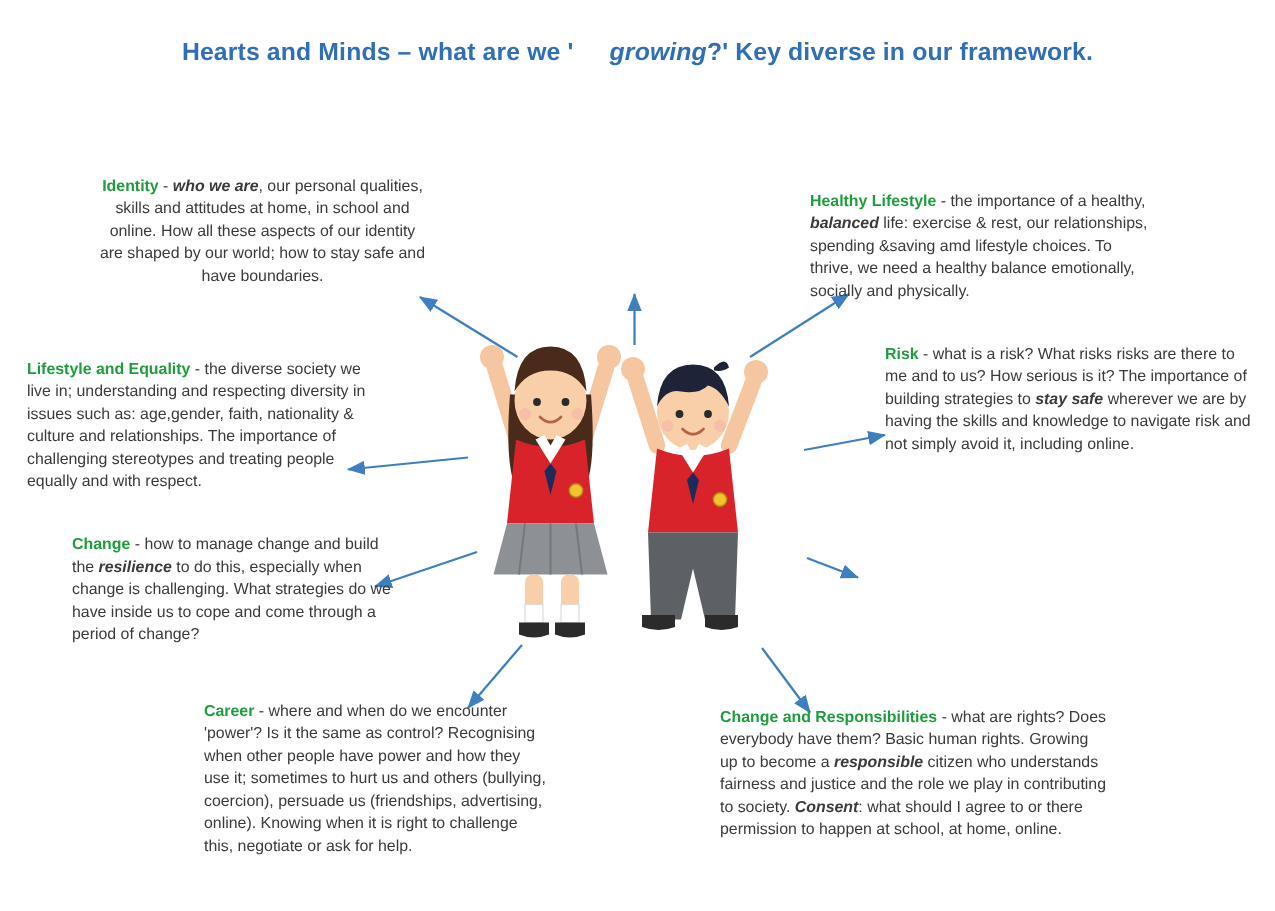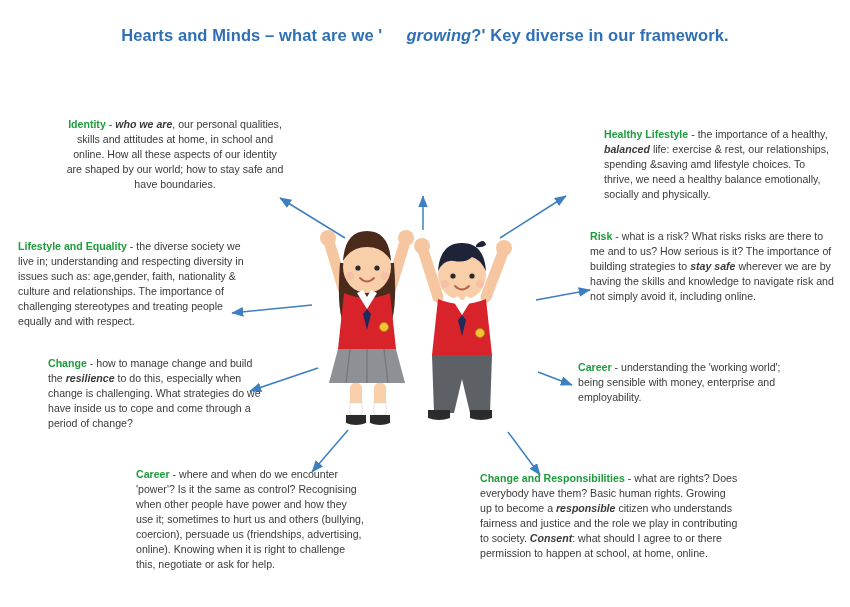--- a/index.html
+++ b/index.html
@@ -56,21 +56,21 @@
   .figures {
     position: absolute;
     left: 310px;
     top: 205px;
     width: 230px;
     height: 255px;
   }
   
   #n-identity      { left: 66px;  top: 117px; width: 218px; text-align: center; }
   #n-relationships { left: 332px; top: 101px; width: 190px; }
-  #n-healthy       { left: 604px; top: 127px; width: 225px; }
+  #n-healthy       { left: 540px; top: 127px; width: 225px; }
   #n-diversity     { left: 18px;  top: 239px; width: 236px; }
   #n-risk          { left: 590px; top: 229px; width: 248px; }
   #n-change        { left: 48px;  top: 356px; width: 215px; }
   #n-career        { left: 578px; top: 360px; width: 215px; }
   #n-power         { left: 136px; top: 467px; width: 228px; }
   #n-rights        { left: 480px; top: 471px; width: 260px; }
 </style>
 </head>
 <body>
 
@@ -197,23 +197,20 @@
   </div>
 
   <div class="node" id="n-change">
     <span class="hd">Change</span><span> - </span><span>how to manage change and build the </span><span class="em-b">resilience</span><span> to do this, especially when change is challenging. What strategies do we have inside us to cope and come through a period of change?</span>
   </div>
 
   <div class="node" id="n-risk">
     <span class="hd">Risk</span><span> - </span><span>what is a risk? What risks risks are there to me and to us? How serious is it? The importance of building strategies to </span><span class="em-b">stay safe</span><span> wherever we are by having the skills and knowledge to navigate risk and not simply avoid it, including online.</span>
   </div>
 
-  <div class="node" id="n-career">
-    <span class="hd">Career</span><span> - </span><span>understanding the 'working world'; being sensible with money, enterprise and employability.</span>
-  </div>
 
   <div class="node" id="n-power">
     <span class="hd">Career</span><span> - </span><span>where and when do we encounter 'power'? Is it the same as control? Recognising when other people have power and how they use it; sometimes to hurt us and others (bullying, coercion), persuade us (friendships, advertising, online). Knowing when it is right to challenge this, negotiate or ask for help.</span>
   </div>
 
   <div class="node" id="n-rights">
     <span class="hd">Change and Responsibilities</span><span> - </span><span>what are rights? Does everybody have them? Basic human rights. Growing up to become a </span><span class="em-b">responsible</span><span> citizen who understands fairness and justice and the role we play in contributing to society.</span>
     <span class="em-b">Consent</span><span>: what should I agree to or there permission to happen at school, at home, online.</span>
   </div>
 

